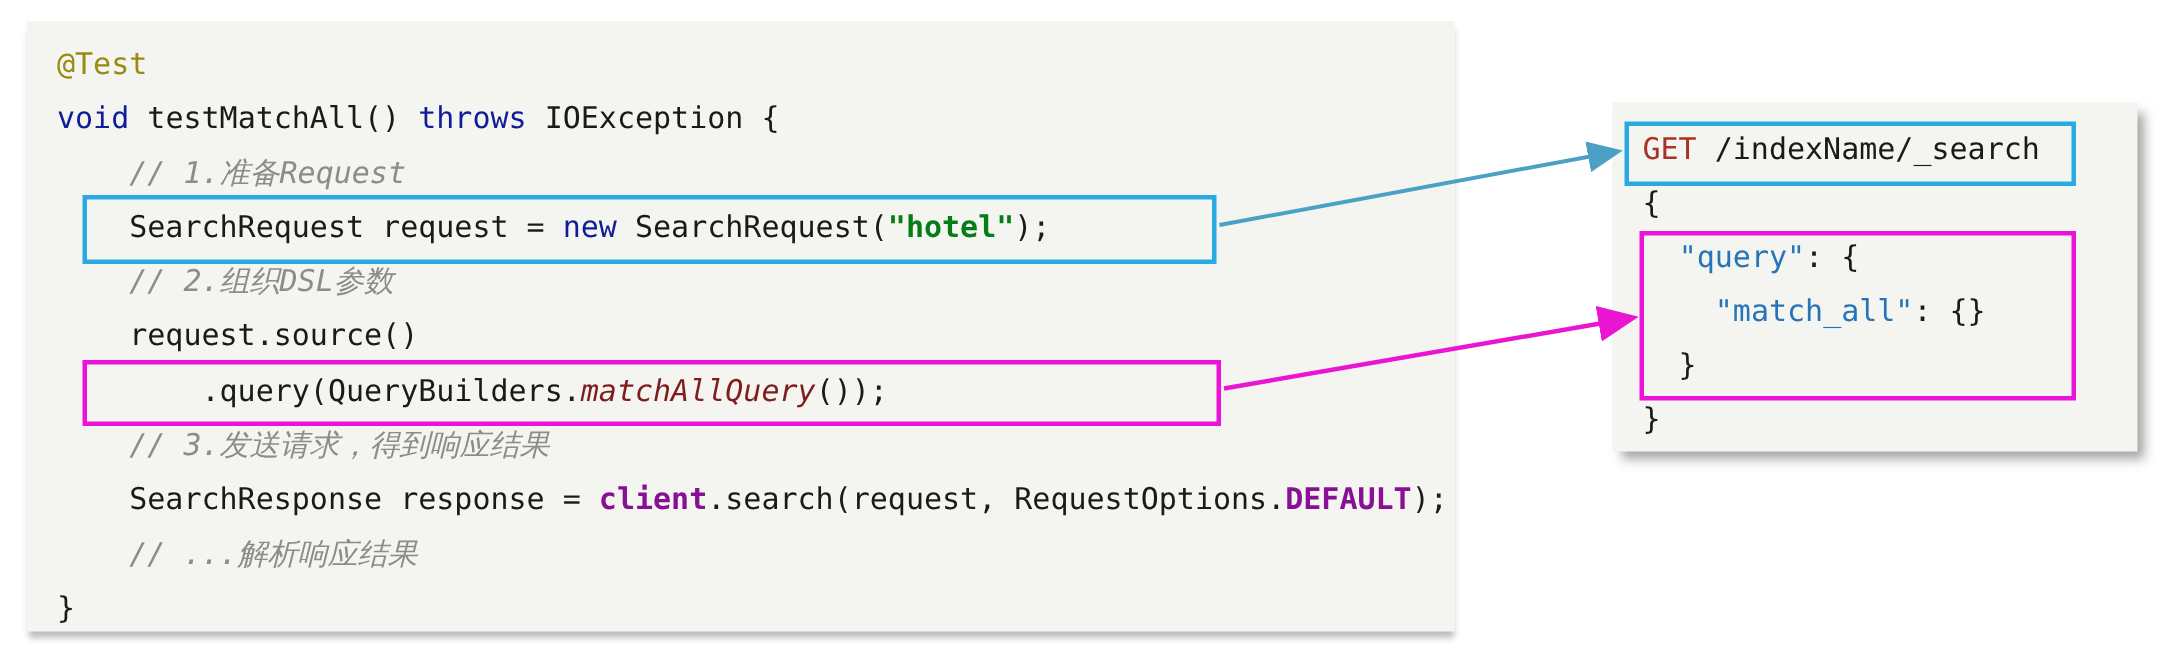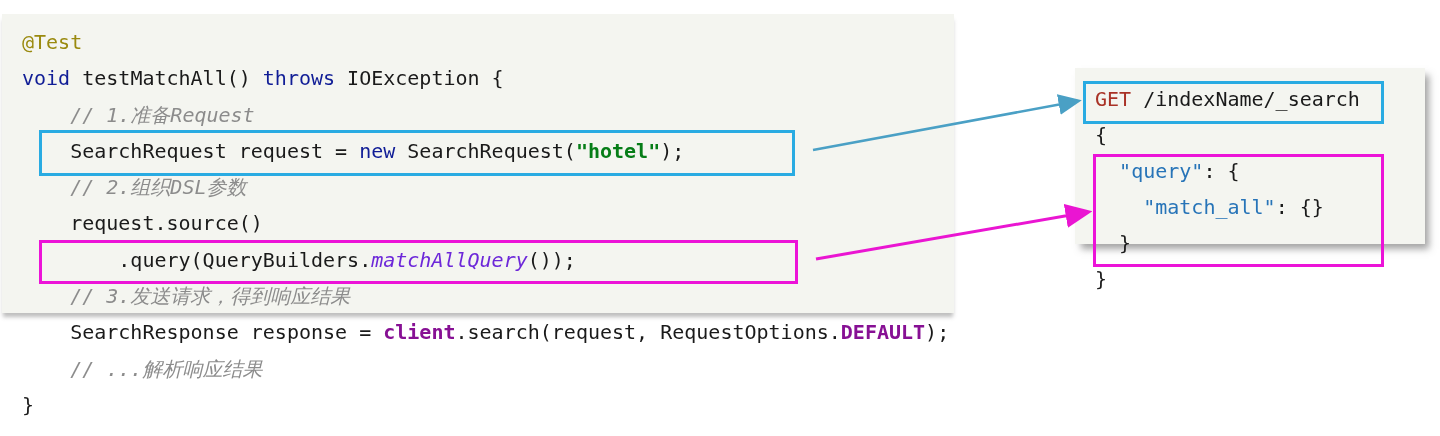--- a/index.html
+++ b/index.html
@@ -12,32 +12,32 @@
     position: relative;
     font-family: "DejaVu Sans Mono", monospace;
   }
 
   .panel {
     position: absolute;
     background: var(--panel-bg);
   }
 
   .left-panel {
-    left: 2px;
+    left: 18px;
     top: 14px;
     width: 952px;
-    height: 299px;
+    height: 407px;
     box-shadow: 0 5px 4px -1px rgba(110,110,110,0.45);
   }
 
   .right-panel {
     left: 1075px;
     top: 68px;
     width: 350px;
-    height: 176px;
+    height: 233px;
     box-shadow: 5px 6px 7px -1px rgba(90,90,90,0.55);
   }
 
   .code {
     position: absolute;
     left: 0;
     top: 0;
     white-space: pre;
     font-size: 20px;
     color: #1a1a1a;
@@ -49,21 +49,21 @@
   .dsl-code { padding: 13px 0 0 20px; }
   .dsl-code .code-line { height: 36px; line-height: 36px; }
 
   .seg-plain { color: #1a1a1a; }
   .seg-kw    { color: var(--keyword); font-weight: normal; }
   .seg-ann   { color: var(--annotation); }
   .seg-str   { color: var(--string); font-weight: bold; }
   .seg-cmt   { color: var(--comment); font-style: italic; }
   .seg-fld   { color: var(--field); font-weight: bold; text-align: right; }
   .seg-sfld  { color: var(--field); font-weight: bold; }
-  .seg-itl   { color: #6d28d9; font-style: italic; }
+  .seg-itl   { color: #7f1d1d; font-style: italic; }
   .seg-mth   { color: var(--http-method); }
   .seg-key   { color: var(--json-key); }
 
   .hl-box {
     position: absolute;
     border-style: solid;
     border-width: 3px;
     background: transparent;
     pointer-events: none;
   }

